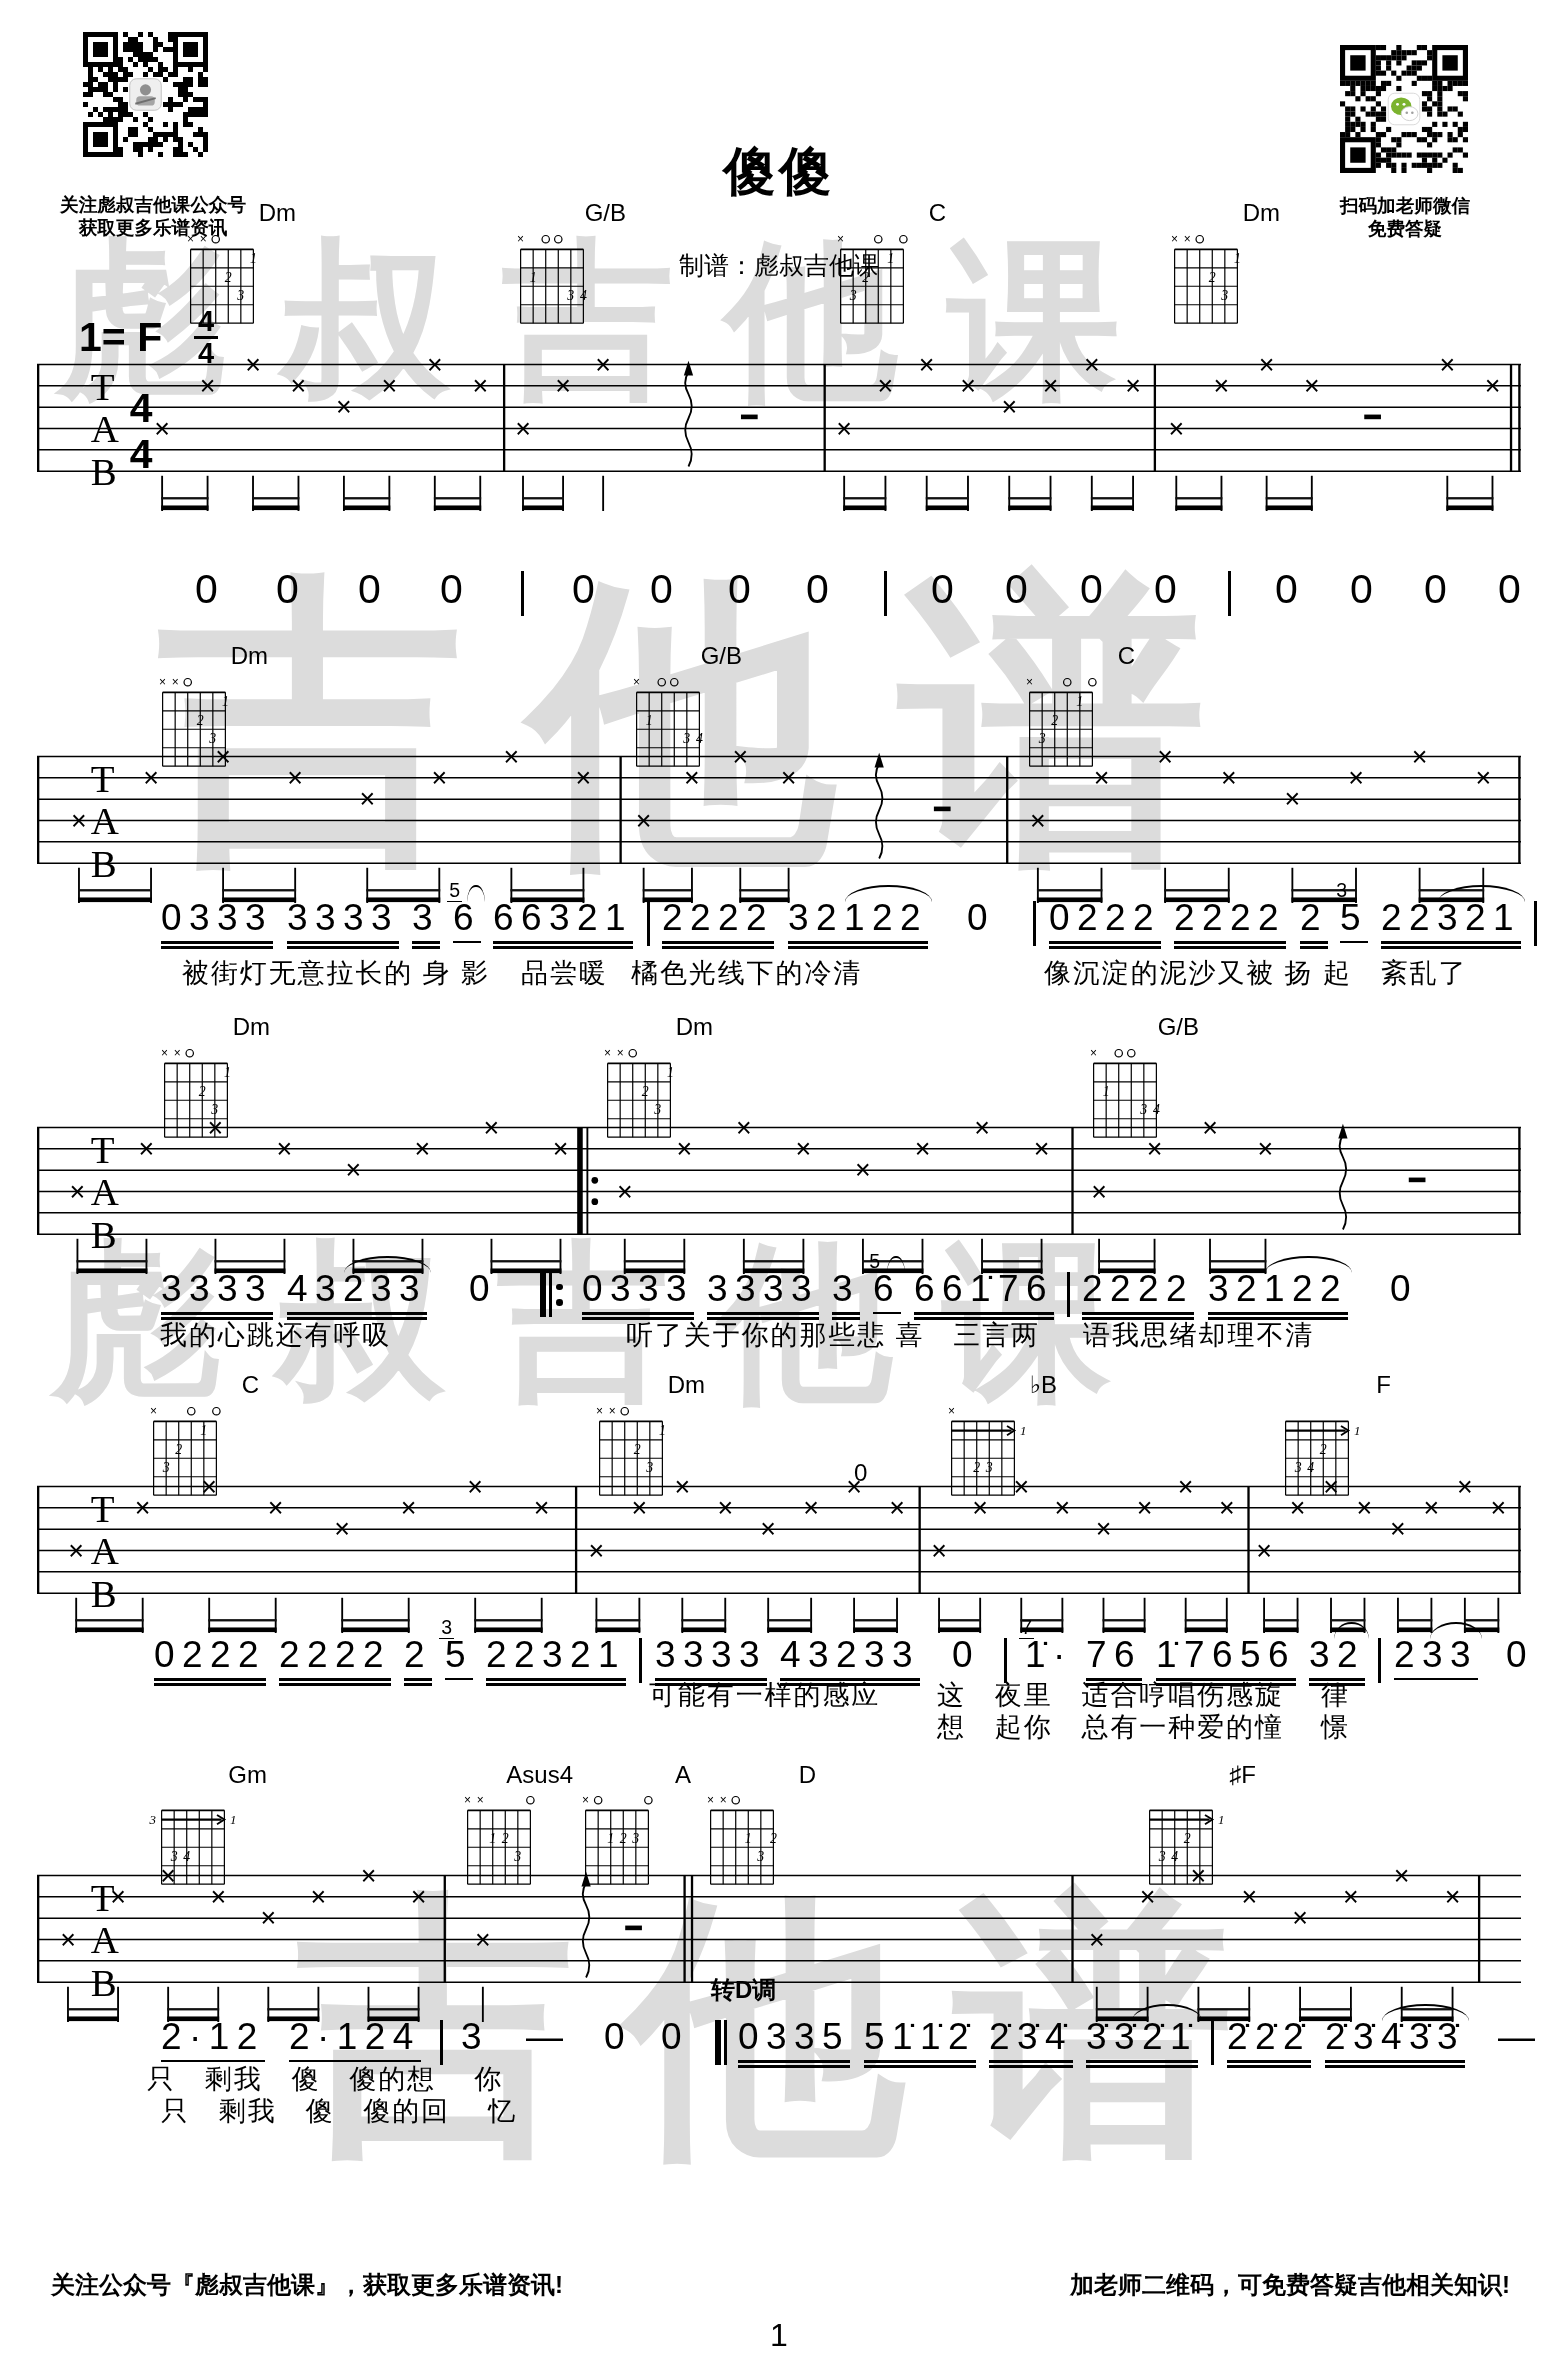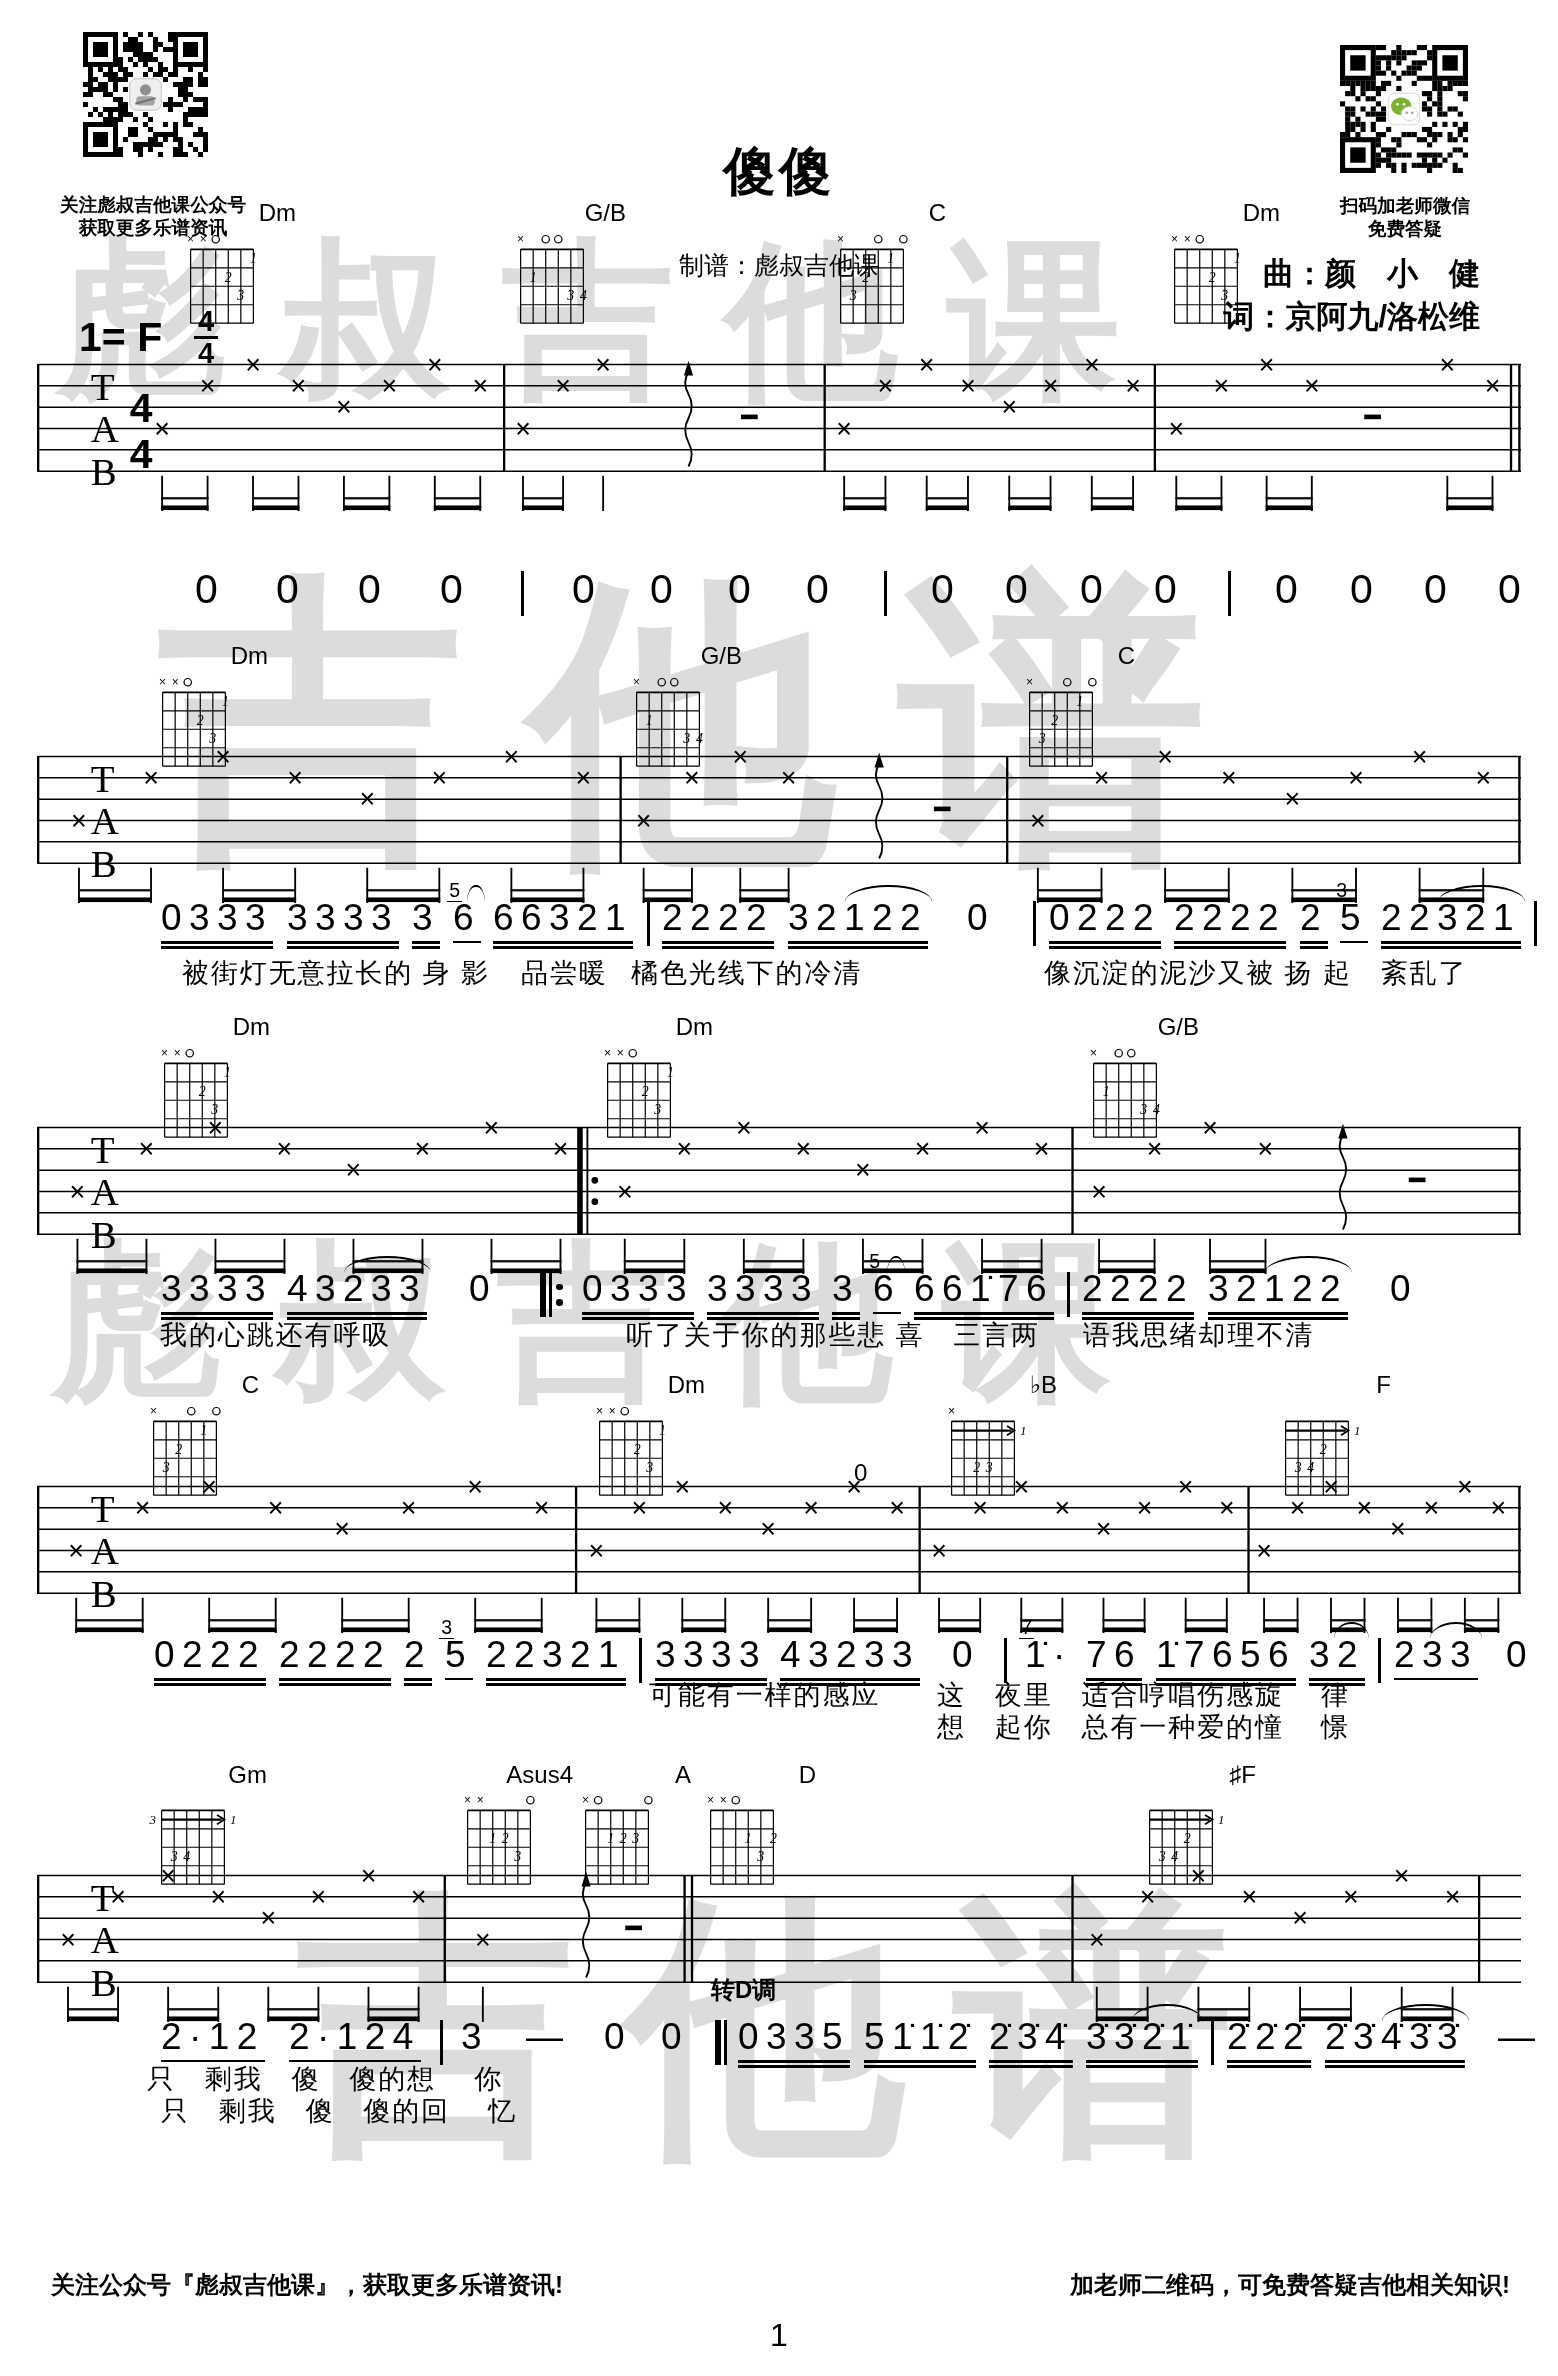--- a/index.html
+++ b/index.html
@@ -482,24 +482,20 @@
         <circle cx="72" cy="73" r="1.4" fill="#9f9f9f"></circle>
         <circle cx="78" cy="73" r="1.4" fill="#9f9f9f"></circle>
       </svg></div>
   <div class="qrcap" style="left:1280px;top:164px;width:250px;">
     <div>扫码加老师微信</div>
     <div>免费答疑</div>
   </div>
 
   <div class="title">傻傻</div>
   <div class="zhipu">制谱：彪叔吉他课</div>
-  <div class="credits">
-    <div>曲：颜　小　健</div>
-    <div>词：京阿九/洛松维</div>
-  </div>
 
   <div class="key">
     <span>1= F</span>
     <span class="frac">
       <i>4</i>
       <i class="bar2"></i>
       <i>4</i>
     </span>
   </div>
 

